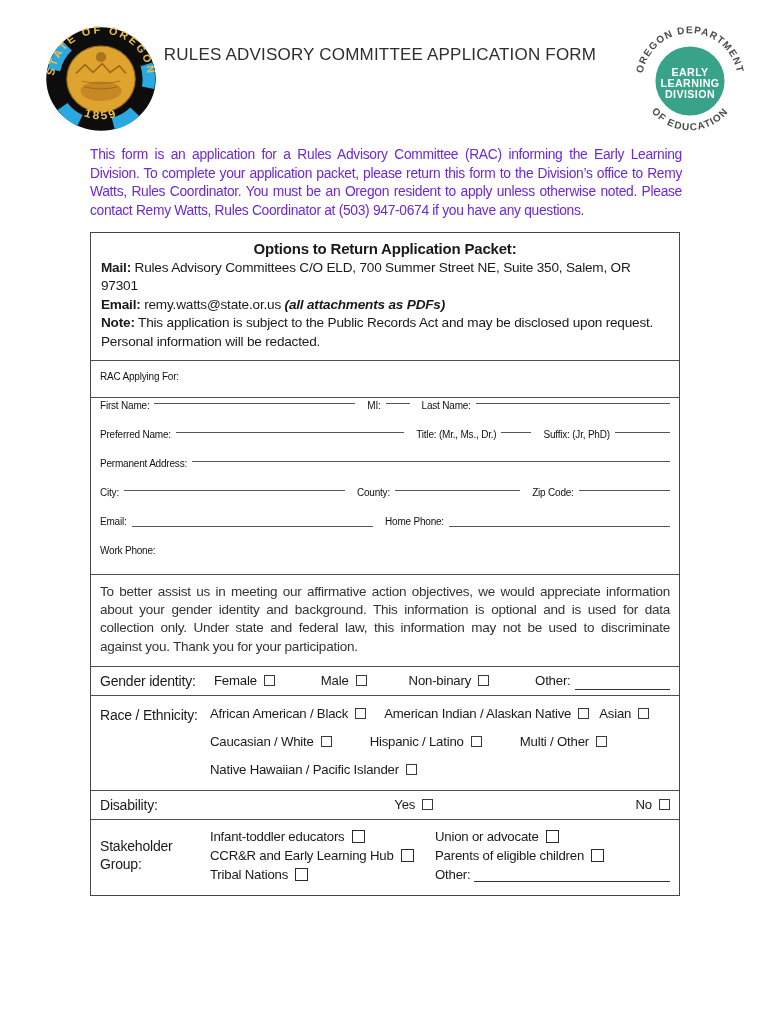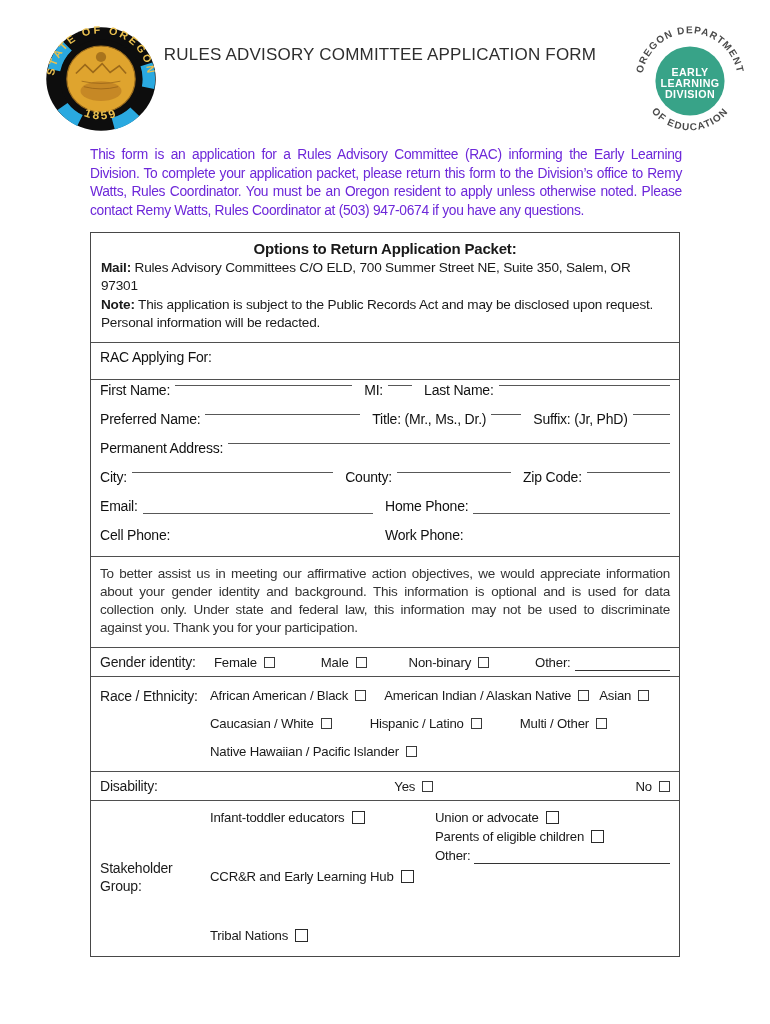--- a/index.html
+++ b/index.html
@@ -32,21 +32,21 @@
   .options { padding:7px 10px 9px 10px; }
   .opt-head { text-align:center; font-weight:bold; font-size:15px; letter-spacing:-0.2px; margin-bottom:2px; }
   .opt-line { font-size:13.6px; line-height:18.4px; letter-spacing:-0.2px; }
   .opt-line b { letter-spacing:-0.2px; }
   
   .rac-row { height:37px; padding:6px 9px 0 9px; font-size:14px; }
   
   .fields { padding:2px 0 0 0; }
   .frow { display:flex; align-items:flex-start; height:29px; padding:0 9px 5px 9px; }
   .half { flex:1; display:flex; align-items:flex-end; }
-  .lbl { font-size:14px; letter-spacing:-0.2px; white-space:nowrap; color:#111; }
+  .lbl { font-size:10px; letter-spacing:-0.2px; white-space:nowrap; color:#111; }
   .fline { border-bottom:1.4px solid #585858; height:4px; margin-left:5px; margin-right:12px; }
   .fline.last { margin-right:0; }
   
   .para {
     padding:8px 9px 10px 9px; font-size:13.5px; line-height:18.2px;
     letter-spacing:-0.25px; text-align:justify; color:#333;
   }
   
   .crow { display:flex; align-items:center; height:29px; padding:0 9px; font-size:14px;justify-content:space-between; }
   .rowlbl { width:110px; flex:none; font-size:14px; letter-spacing:-0.2px; }
@@ -57,21 +57,21 @@
   .race { display:flex; padding:4px 9px 6px 9px; }
   .race-opts { flex:1; }
   .race-label { padding-top:7px; }
   .race-row { display:flex; height:28px; }
   
   .dis-row { height:29px; }
   
   .stake { display:flex; padding:7px 9px 11px 9px; }
   .stake-label { width:110px; flex:none; display:flex; flex-direction:column; justify-content:center; font-size:14px; letter-spacing:-0.2px; line-height:18px; }
   .stake-col { display:flex; flex-direction:column; }
-  .stake-col1 { width:225px; flex:none;gap:40px; }
+  .stake-col1 { width:225px; flex:none; }
   .stake-col2 { flex:1; }
   .stake-item { display:flex; align-items:center; height:19px; font-size:13.2px; letter-spacing:-0.2px; }
   .cb2 { width:13px; height:13px; border:1.5px solid #2a2a2a; margin-left:7px; flex:none; background:#fff; }
   .stake-item .uline { flex:1; transform:translateY(3px); border-bottom-width:1.6px; } .ml4{margin-left:4px} .ml10{margin-left:10px} .ml18{margin-left:18px}
   .ml22{margin-left:22px} .ml38{margin-left:38px} .ml42{margin-left:42px} .ml46{margin-left:46px}
   .grow{flex:1}
 </style>
 </head>
 <body>
 
@@ -117,20 +117,21 @@
     <text x="60" y="77" text-anchor="middle" font-size="10.5" font-weight="bold" fill="#ffffff" letter-spacing="0.4">DIVISION</text>
   </svg>
 
   <p class="intro">This form is an application for a Rules Advisory Committee (RAC) informing the Early Learning Division. To complete your application packet, please return this form to the Division’s office to Remy Watts, Rules Coordinator. You must be an Oregon resident to apply unless otherwise noted. Please contact Remy Watts, Rules Coordinator at (503) 947-0674 if you have any questions.</p>
 
   <div class="formbox">
 
     <div class="sec options">
       <div class="opt-head">Options to Return Application Packet:</div>
       <div class="opt-line"><b>Mail:</b><span> Rules Advisory Committees C/O ELD, 700 Summer Street NE, Suite 350, Salem, OR 97301</span></div>
+      <div class="opt-line"><b>Email:</b><span> remy.watts@state.or.us </span><b><i>(all attachments as PDFs)</i></b></div>
       <div class="opt-line"><b>Note:</b><span> This application is subject to the Public Records Act and may be disclosed upon request. Personal information will be redacted.</span></div>
     </div>
 
     <div class="sec rac-row">
       <span class="lbl">RAC Applying For:</span>
     </div>
 
     <div class="sec fields">
       <div class="frow">
         <span class="lbl">First Name:</span>
@@ -165,23 +166,20 @@
           <span class="lbl">Email:</span>
           <span class="fline" style="flex:1"></span>
         </span>
         <span class="half">
           <span class="lbl">Home Phone:</span>
           <span class="fline last" style="flex:1"></span>
         </span>
       </div>
       <div class="frow">
         <span class="half">
-          <span class="lbl">Cell Phone:</span>
-        </span>
-        <span class="half">
           <span class="lbl">Work Phone:</span>
         </span>
       </div>
     </div>
 
     <div class="sec para">To better assist us in meeting our affirmative action objectives, we would appreciate information about your gender identity and background. This information is optional and is used for data collection only. Under state and federal law, this information may not be used to discriminate against you. Thank you for your participation.</div>
 
     <div class="sec crow">
       <span class="rowlbl">Gender identity:</span>
       <span class="opt ml4">

